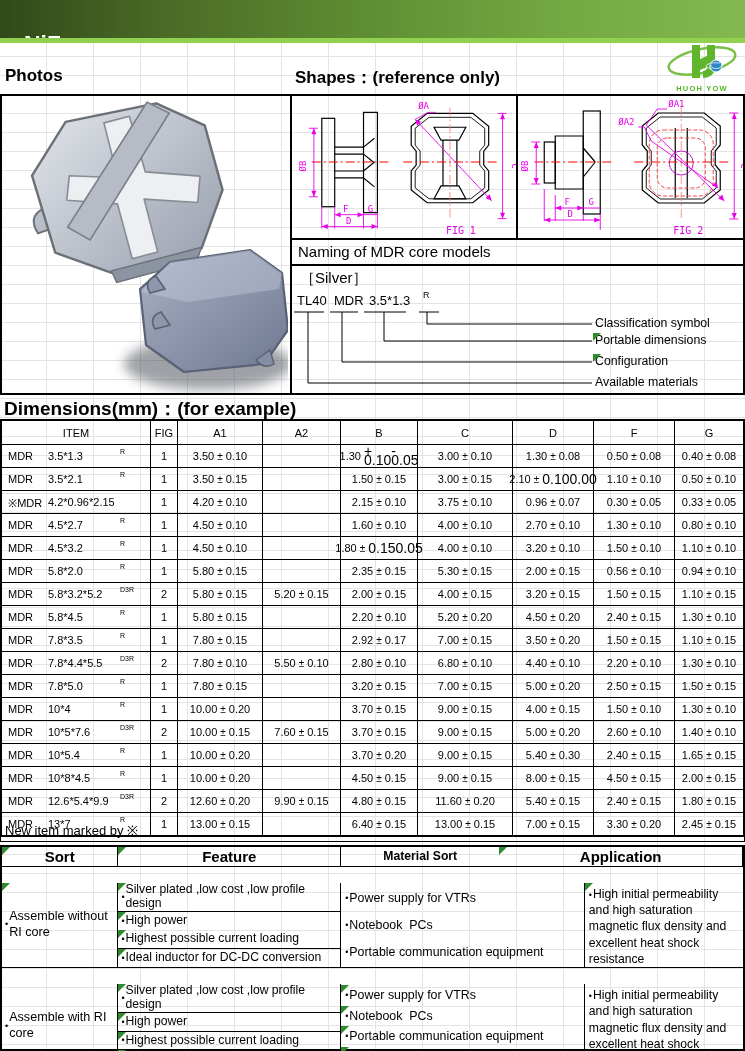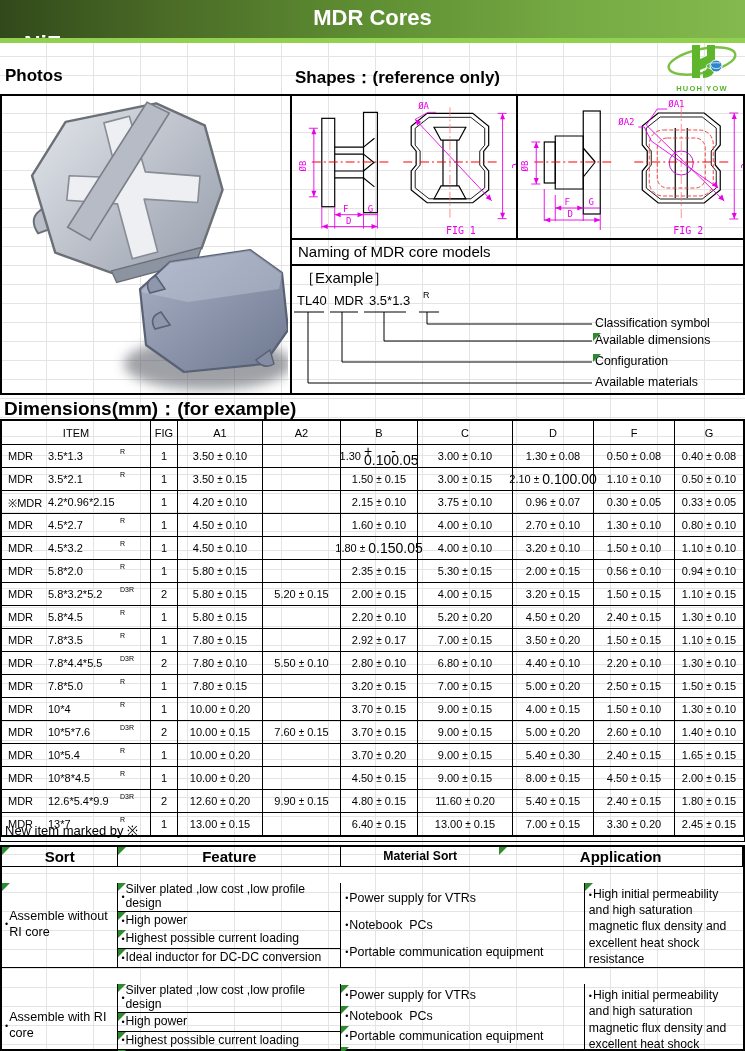--- a/index.html
+++ b/index.html
@@ -103,21 +103,20 @@
   .nm-label.cm{padding-left:0;}
   .nm-label.cm::after{left:-2px;}
 </style>
 </head>
 <body>
 
 <div id="canvas">
 
   <div class="abs header-bar">
     <div class="hdr-material">NiZn</div>
-    <div class="hdr-title">MDR Cores</div>
   </div>
   <div class="abs green-strip"></div>
 
   <div class="abs logo">
     <svg viewBox="0 0 84 54" width="84" height="54">
       <ellipse cx="42" cy="21" rx="34" ry="12" fill="none" stroke="#7ac143" stroke-width="2.4" transform="rotate(-12 42 21)"></ellipse>
       <path d="M32,5 h8 v14 l7,-3 V5 h8 v22 c0,7 -5,11 -12,11 v-7 c3,0 4,-2 4,-4 l-7,3 v8 h-8 z" fill="#5fb52c"></path>
       <circle cx="56" cy="26" r="6" fill="#2f86c8" stroke="#fff" stroke-width="1"></circle>
       <path d="M51,25 a5,3 0 0 0 10,1 M52,29 a6,2 0 0 1 8,-6" stroke="#d9eefb" stroke-width="0.9" fill="none"></path>
       <text x="42" y="51" text-anchor="middle" font-size="7.5" font-weight="bold" letter-spacing="1.2" fill="#57b32a">HUOH YOW</text>
@@ -256,33 +255,33 @@
           <text x="100" y="29">ØA2</text>
           <text x="223" y="70" transform="rotate(90 223 70)" text-anchor="middle">C</text>
           <text x="155" y="138" font-size="10">FIG 2</text>
         </g>
       </svg>
     </div>
   </div>
 
   <div class="abs naming-title">Naming of MDR core models</div>
   <div class="abs naming-body">
-    <div class="example-label">［Example］</div>
+    <div class="example-label">［Silver］</div>
     <svg class="nm-lines" viewBox="0 0 455 129">
       <g stroke="#000" stroke-width="1" fill="none">
         <path d="M2,46 H32 M38,46 H66 M72,46 H114 M127,46 H147"></path>
         <path d="M135,46 V58 H300 M92,46 V75 H300 M50,46 V96 H300 M16,46 V117 H300"></path>
       </g>
     </svg>
     <span class="tok" style="left:5px">TL40</span>
     <span class="tok" style="left:42px">MDR</span>
     <span class="tok" style="left:77px">3.5*1.3</span>
     <span class="tok sup" style="left:131px">R</span>
     <span class="nm-label" style="top:50px">Classification symbol</span>
-    <span class="nm-label cm" style="top:67px">Available dimensions</span>
+    <span class="nm-label cm" style="top:67px">Portable dimensions</span>
     <span class="nm-label cm" style="top:88px">Configuration</span>
     <span class="nm-label" style="top:109px">Available materials</span>
   </div>
 
   <div class="abs dim-h">Dimensions(mm)：(for example)</div>
 
   <div class="abs dtable">
     <div class="drow dhead">
       <div class="dc c-item" style="justify-content:center">ITEM</div>
       <div class="dc c-fig">FIG</div>

